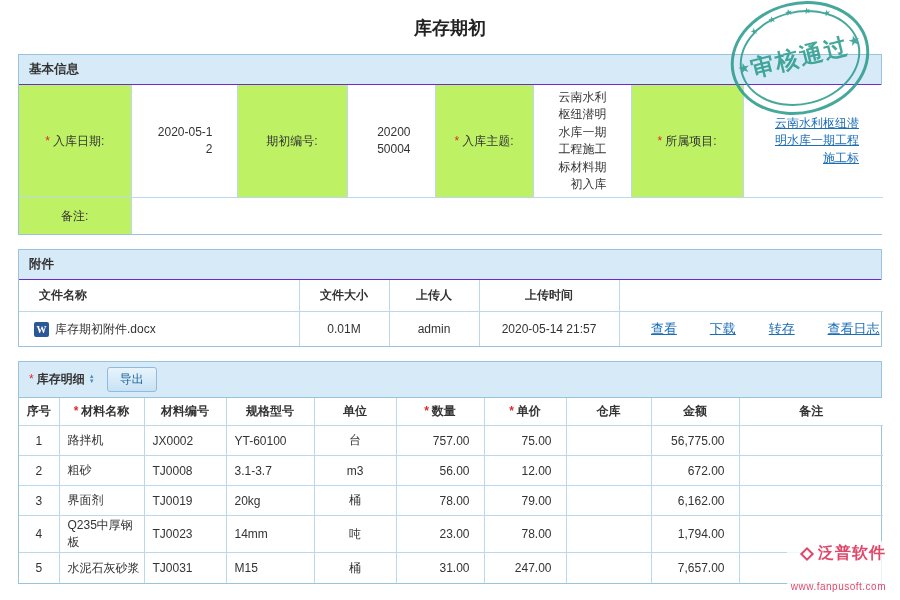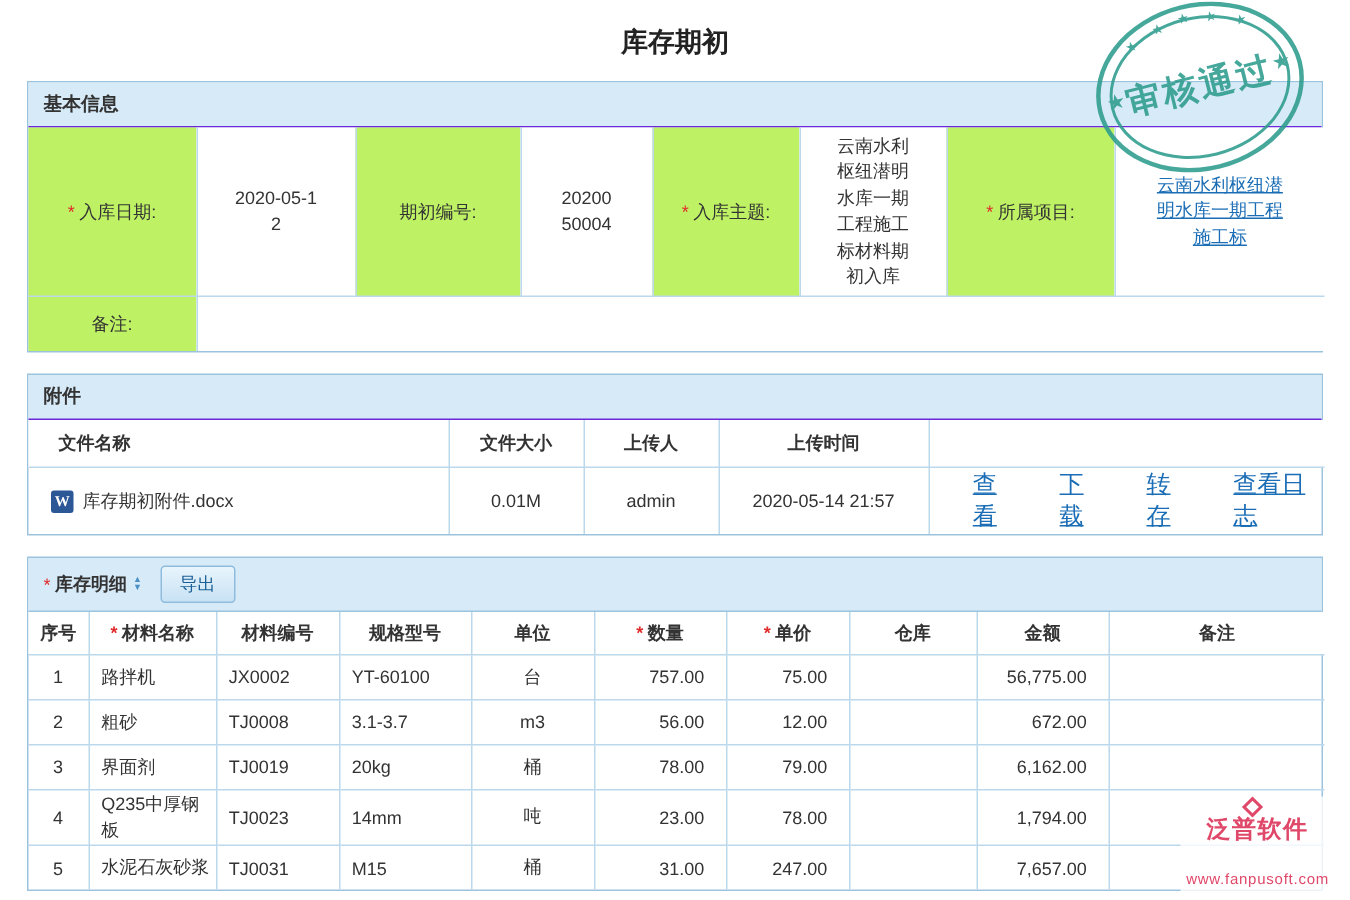--- a/index.html
+++ b/index.html
@@ -19,41 +19,41 @@
     padding:6px 10px; font-weight:bold; color:#333; font-size:12.5px;
     display:flex; align-items:center;
   }
   table { border-collapse:collapse; width:100%; table-layout:fixed; }
   .grid td, .grid th { border:1px solid #bcd8ec; font-size:12px; vertical-align:middle; }
   .grid td:first-child, .grid th:first-child { border-left:none; }
   .grid td:last-child, .grid th:last-child { border-right:none; }
   .grid tr:first-child td, .grid tr:first-child th { border-top:none; }
   .grid tr:last-child td { border-bottom:none; }
   .lbl { background:#bef264; text-align:center; padding:4px 8px; color:#333; }
-  .val { background:#ffffff; text-align:center; padding:4px 24px; line-height:1.45; word-break:break-all; }
+  .val { background:#ffffff; text-align:right; padding:4px 24px; line-height:1.45; word-break:break-all; }
   .star { color:#e02b2b; margin-right:3px; }
   .row-tall { height:78px; }
   .row-mid { height:36px; }
   a.link, .link {
     color:#1b6db5; text-decoration:underline; cursor:pointer; word-break:break-all;
   }
   
   .att-head th { font-weight:bold; color:#333; height:32px; background:#fff; }
   .att-head .h-left { text-align:left; padding-left:20px; }
   .att-row td { height:34px; }
   .file-cell { display:flex; align-items:center; padding-left:14px; }
   .word-icon {
     display:inline-flex; align-items:center; justify-content:center;
     width:15px; height:15px; margin-right:6px; border-radius:2px;
     background:#2b5797; color:#fff; font-size:10px; font-weight:bold;
     font-family:"Liberation Serif","DejaVu Serif",serif;
   }
   .actions-cell { }
   .actions-flex { display:flex; justify-content:space-around; align-items:center; }
-  .actions-flex .link { font-size:16px;margin-left:28px; }
+  .actions-flex .link { font-size:13px;margin-left:28px; }
   
   .inv-bar { background:#d7eaf8; border-bottom:1px solid #9cc3de; padding:5px 10px; display:flex; align-items:center; }
   .inv-title { font-weight:bold; color:#333; }
   .sort-icon { display:inline-flex; flex-direction:column; margin-left:4px; line-height:5px; cursor:pointer; }
   .sort-icon span { font-size:6px; color:#4a90c4; }
   .export-btn {
     margin-left:12px; padding:3px 12px; border:1px solid #8fbcdd; border-radius:3px;
     background:linear-gradient(#e8f4fc,#c8e2f4); color:#1a5f96; font-size:12px; cursor:pointer;
   }
   .inv-table th { font-weight:bold; color:#333; height:28px; background:#fff; text-align:center; }
@@ -75,21 +75,21 @@
   .stamp-star { position:absolute; color:#2d9c8e; }
   .ss1 { left:28px; top:14px; font-size:9px; }
   .ss2 { left:48px; top:7px;  font-size:9px; }
   .ss3 { left:66px; top:4px;  font-size:9px; }
   .ss4 { left:84px; top:7px;  font-size:9px; }
   .ss5 { left:103px; top:14px; font-size:9px; }
   .ss-l { left:7px; top:44px; font-size:14px; }
   .ss-r { right:7px; top:44px; font-size:14px; }
   
   .footer-logo { position:absolute; right:10px; bottom:6px; text-align:right; z-index:30; background:rgba(255,255,255,0.8); padding:2px 4px; }
-  .brand-line { display:flex; align-items:center; justify-content:flex-end;flex-direction:column; }
+  .brand-line { display:flex; align-items:center; justify-content:flex-end; }
   .brand-icon { display:inline-block; width:10px; height:10px; border:2px solid #e0486a; transform:rotate(45deg); margin-right:6px; }
   .brand-text { color:#e0486a; font-weight:bold; font-size:16px; letter-spacing:1px; }
   .brand-url { color:#e0486a; font-size:10px; margin-top:17px; letter-spacing:0.5px; }
 </style>
 </head>
 <body>
 
 <div class="page-title">库存期初</div>
 
 <div class="stamp">

